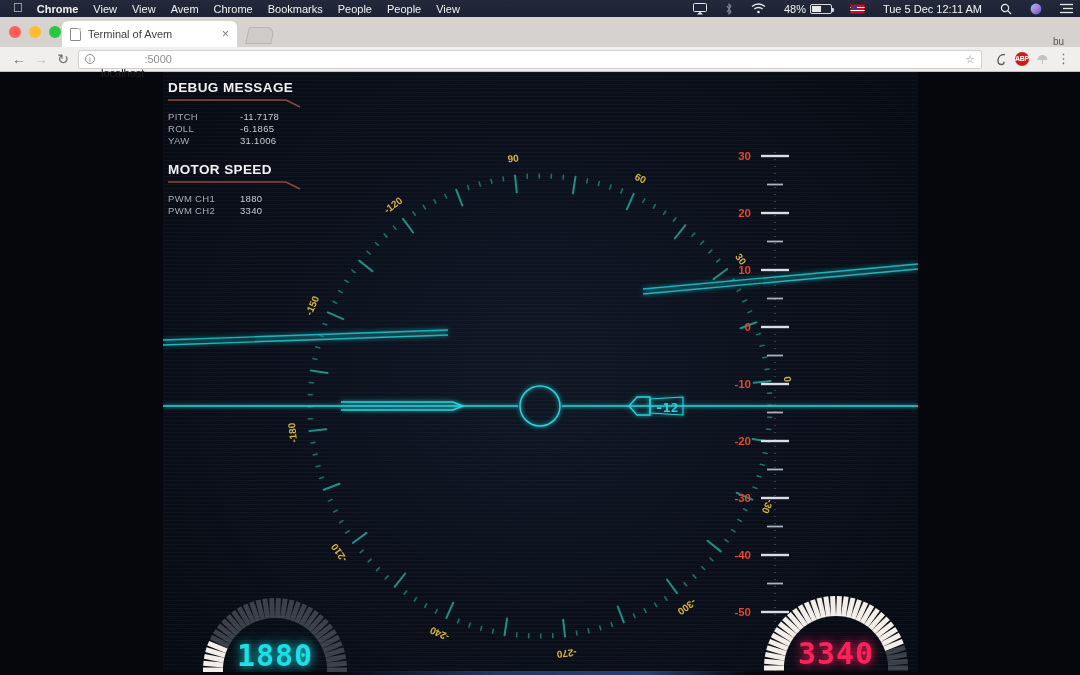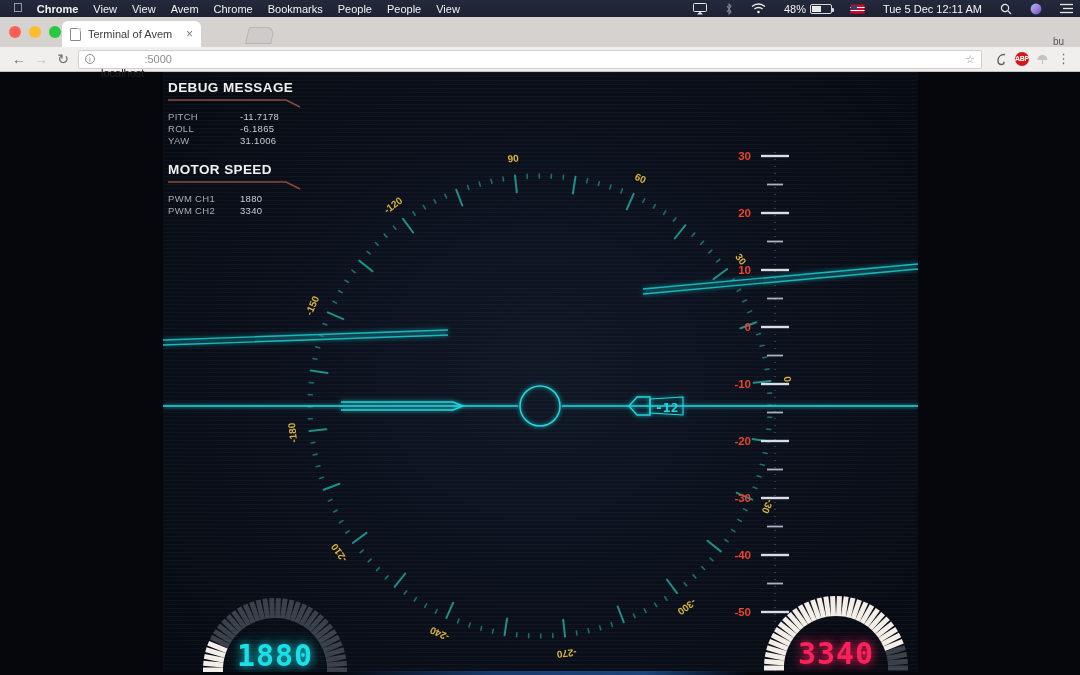--- a/index.html
+++ b/index.html
@@ -51,21 +51,21 @@
     z-index: 40;
   }
   .tabstrip { position: relative; height: 30px; }
   .lights { position: absolute; left: 9px; top: 9px; display: flex; gap: 8px; }
   .lights span { width: 12px; height: 12px; border-radius: 50%; display: block; }
   .l-red { background: #ff5f57; }
   .l-yellow { background: #febc2e; }
   .l-green { background: #28c840; }
   .tab {
     position: absolute; left: 62px; top: 4px;
-    width: 139px; height: 26px;
+    width: 175px; height: 26px;
     background: #fff;
     border-radius: 6px 6px 0 0;
     display: flex; align-items: center;
     padding: 0 8px;
     font-size: 11px; color: #3c3c3c;
   }
   .tab .fav {
     width: 11px; height: 13px; border: 1px solid #8a8a8a; border-radius: 1px;
     margin-right: 7px; flex-shrink: 0; position: relative; background: #fff;
   }

